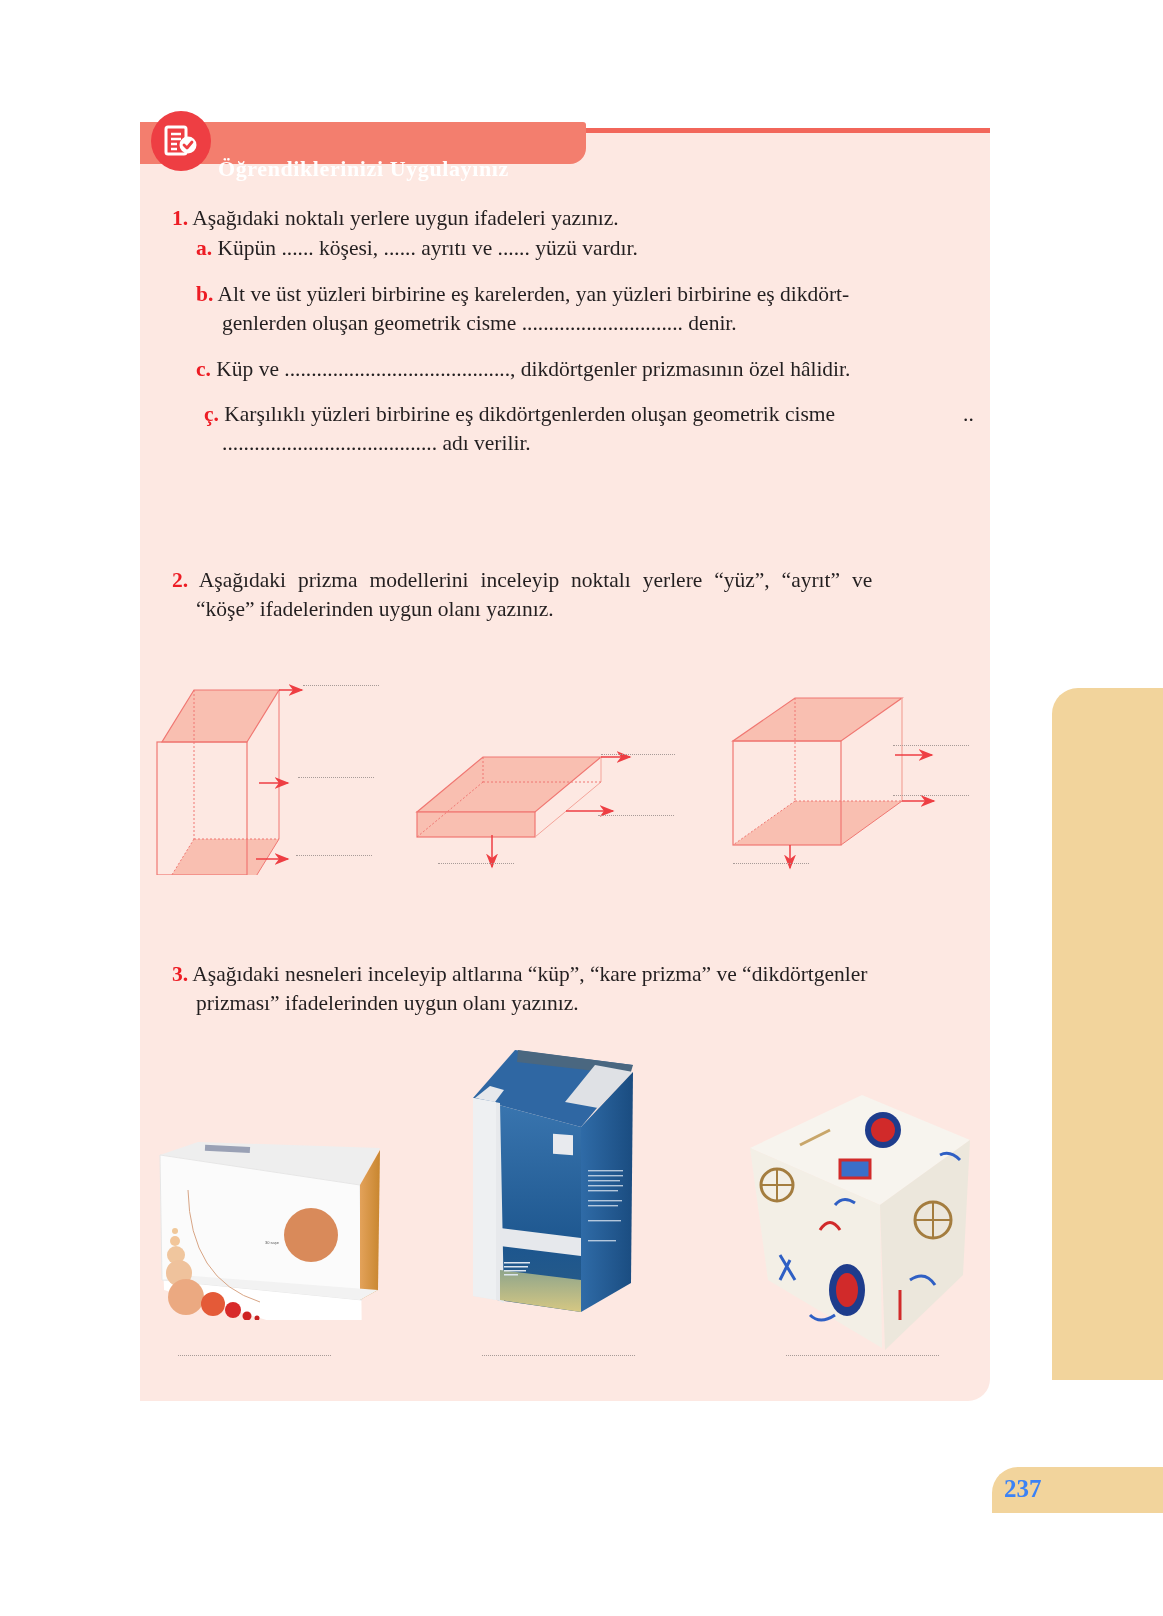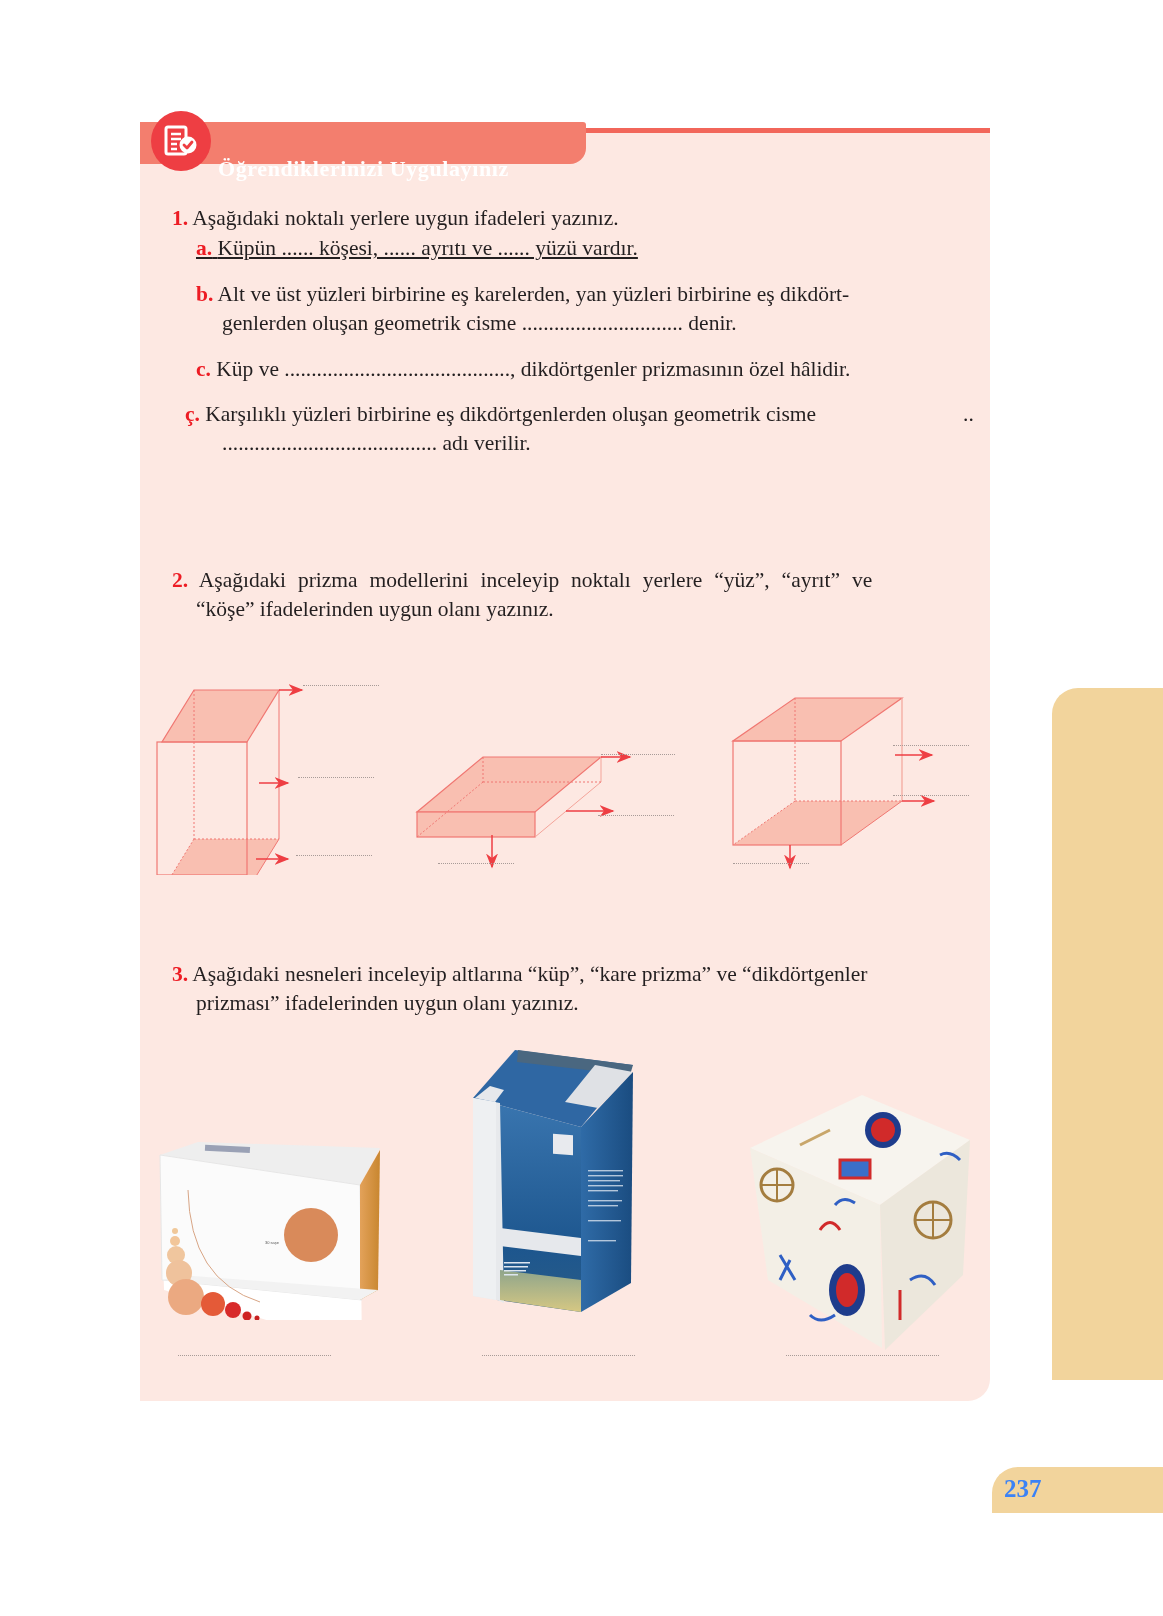--- a/index.html
+++ b/index.html
@@ -64,34 +64,34 @@
     <circle cx="25" cy="21" r="8.5" fill="#fff"></circle>
     <path d="M21 21 l3 3 l5 -6" fill="none" stroke="#ee3e43" stroke-width="2.8" stroke-linecap="round" stroke-linejoin="round"></path>
   </svg>
 </div>
 <div class="header-title">Öğrendiklerinizi Uygulayınız</div>
 
 <div class="q" style="left:172px; top:188px;margin-top:16px;">
   <span class="num">1.</span>
   <span>Aşağıdaki noktalı yerlere uygun ifadeleri yazınız.</span>
 </div>
-<div class="q" style="left:196px; top:234px;text-decoration:underline;">
+<div class="q" style="left:196px; top:234px;">
   <span class="num">a.</span>
   <span>Küpün ...... köşesi, ...... ayrıtı ve ...... yüzü vardır.</span>
 </div>
 <div class="q" style="left:196px; top:280px;">
   <span class="num">b.</span>
   <span>Alt ve üst yüzleri birbirine eş karelerden, yan yüzleri birbirine eş dikdört-</span>
 </div>
 <div class="q" style="left:222px; top:309px;text-align:right;">genlerden oluşan geometrik cisme .............................. denir.</div>
 <div class="q" style="left:196px; top:355px;">
   <span class="num">c.</span>
   <span>Küp ve .........................................., dikdörtgenler prizmasının özel hâlidir.</span>
 </div>
-<div class="q" style="left:185px; top:400px;">
+<div class="q" style="left:204px; top:400px;">
   <span class="num">ç.</span>
   <span>Karşılıklı yüzleri birbirine eş dikdörtgenlerden oluşan geometrik cisme</span>
 </div>
 <div class="q" style="left:963px; top:400px;">..</div>
 <div class="q" style="left:222px; top:429px;">........................................ adı verilir.</div>
 
 <div class="q" style="left:172px; top:566px; width:806px; word-spacing:6.5px;">
   <span class="num">2.</span>
   <span>Aşağıdaki prizma modellerini inceleyip noktalı yerlere “yüz”, “ayrıt” ve</span>
 </div>

